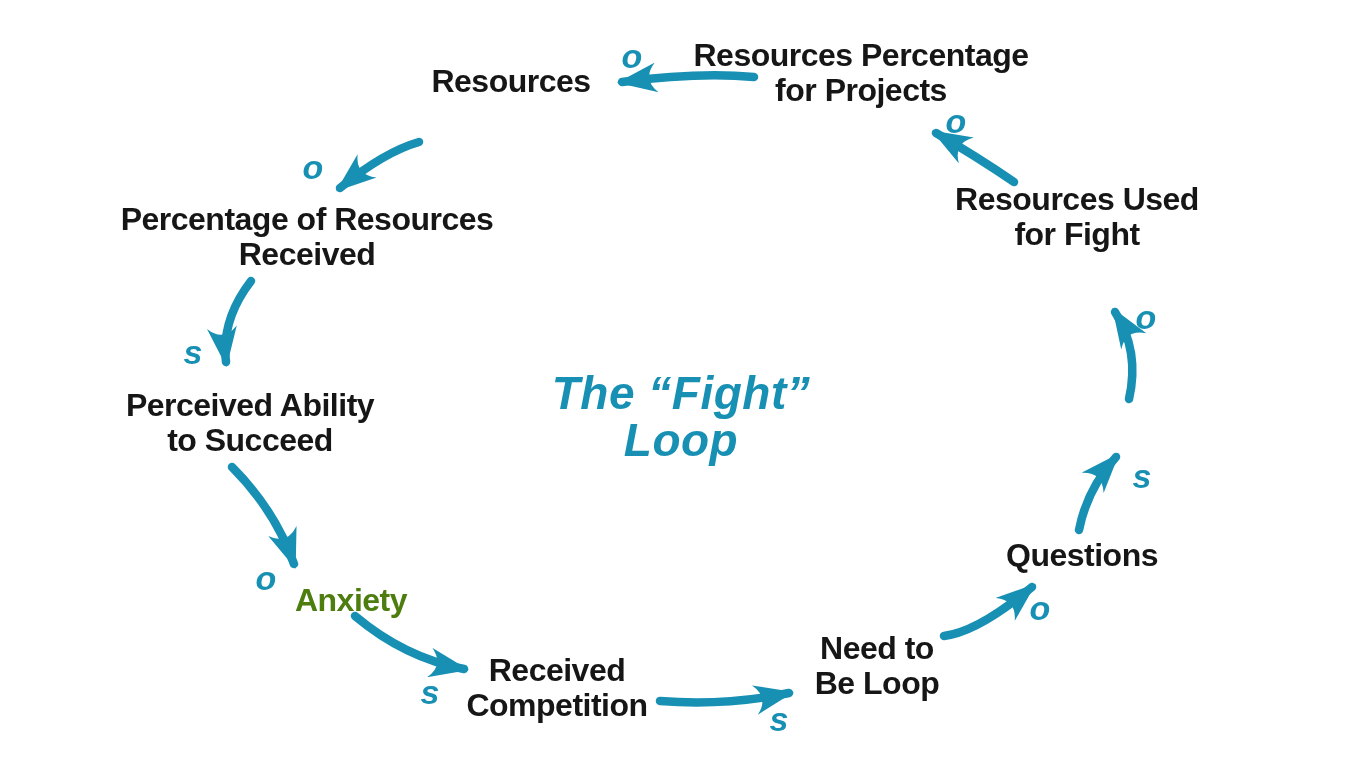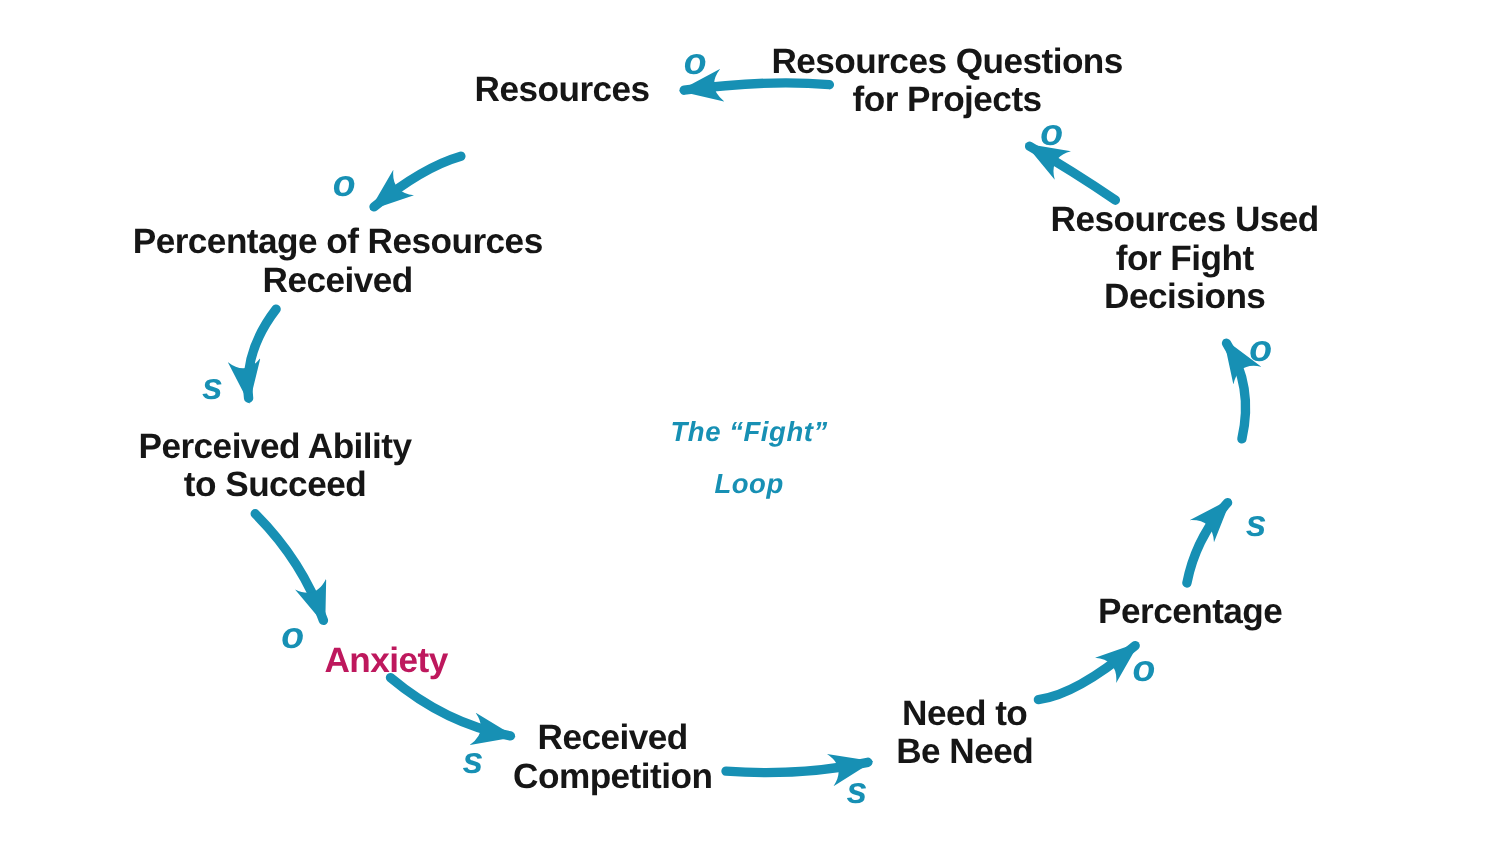--- a/index.html
+++ b/index.html
@@ -21,37 +21,37 @@
     position:absolute;
     transform:translateX(-50%);
     text-align:center;
     font-weight:bold;
     font-size:32px;
     line-height:35px;
     letter-spacing:-0.5px;
     color:#161616;
     white-space:nowrap;
   }
-  .node.accent{color:#be185d;}
+  .node.accent{color:#4d7c0f;}
   .polarity{
     position:absolute;
     transform:translate(-50%,-50%);
     font-style:italic;
     font-weight:bold;
     font-size:34px;
     color:#1790b4;
     line-height:1;
   }
   .loop-title{
     position:absolute;
     transform:translateX(-50%);
     text-align:center;
     font-style:italic;
     font-weight:bold;
-    font-size:25px;
+    font-size:46px;
     line-height:47px;
     letter-spacing:0.5px;
     color:#1790b4;
     white-space:nowrap;
   }
 </style>
 </head>
 <body>
 
 <div id="canvas">
@@ -68,21 +68,21 @@
     <path class="link" d="M 232 467 Q 275 510 294 564" marker-end="url(#head)"></path>
     <path class="link" d="M 355 616 Q 405 658 464 669" marker-end="url(#head)"></path>
     <path class="link" d="M 660 701 Q 726 706 789 693" marker-end="url(#head)"></path>
     <path class="link" d="M 944 636 Q 978 632 1032 587" marker-end="url(#head)"></path>
     <path class="link" d="M 1079 530 Q 1087 489 1116 457" marker-end="url(#head)"></path>
     <path class="link" d="M 1129 399 Q 1140 351 1115 312" marker-end="url(#head)"></path>
     <path class="link" d="M 1014 182 Q 976 156 936 133" marker-end="url(#head)"></path>
   </svg>
 
   <div class="node" style="left:861px;top:38px">
-    <span>Resources Questions</span><br>
+    <span>Resources Percentage</span><br>
     <span>for Projects</span>
   </div>
 
   <div class="node" style="left:511px;top:64px">
     <span>Resources</span><br>
   </div>
 
   <div class="node" style="left:307px;top:202px">
     <span>Percentage of Resources</span><br>
     <span>Received</span>
@@ -97,32 +97,31 @@
     <span>Anxiety</span>
   </div>
 
   <div class="node" style="left:557px;top:653px">
     <span>Received</span><br>
     <span>Competition</span>
   </div>
 
   <div class="node" style="left:877px;top:631px">
     <span>Need to</span><br>
-    <span>Be Need</span>
+    <span>Be Loop</span>
   </div>
 
   <div class="node" style="left:1082px;top:538px">
-    <span>Percentage</span>
+    <span>Questions</span>
   </div>
 
 
   <div class="node" style="left:1077px;top:182px">
     <span>Resources Used</span><br>
     <span>for Fight</span><br>
-    <span>Decisions</span>
   </div>
 
   <div class="polarity" style="left:632px;top:56px">o</div>
   <div class="polarity" style="left:313px;top:167px">o</div>
   <div class="polarity" style="left:193px;top:352px">s</div>
   <div class="polarity" style="left:266px;top:578px">o</div>
   <div class="polarity" style="left:430px;top:692px">s</div>
   <div class="polarity" style="left:779px;top:719px">s</div>
   <div class="polarity" style="left:1040px;top:608px">o</div>
   <div class="polarity" style="left:1142px;top:476px">s</div>

